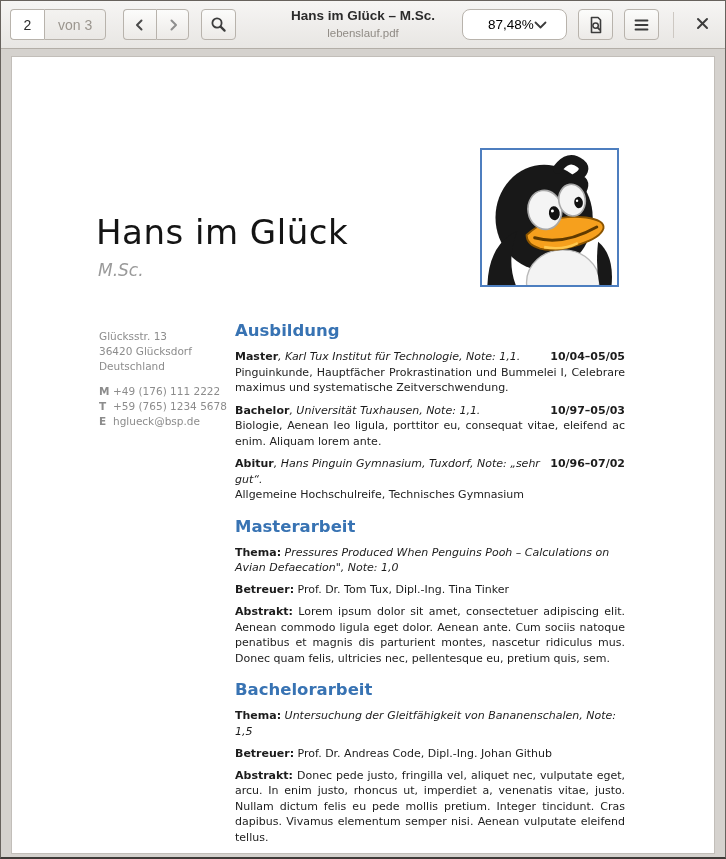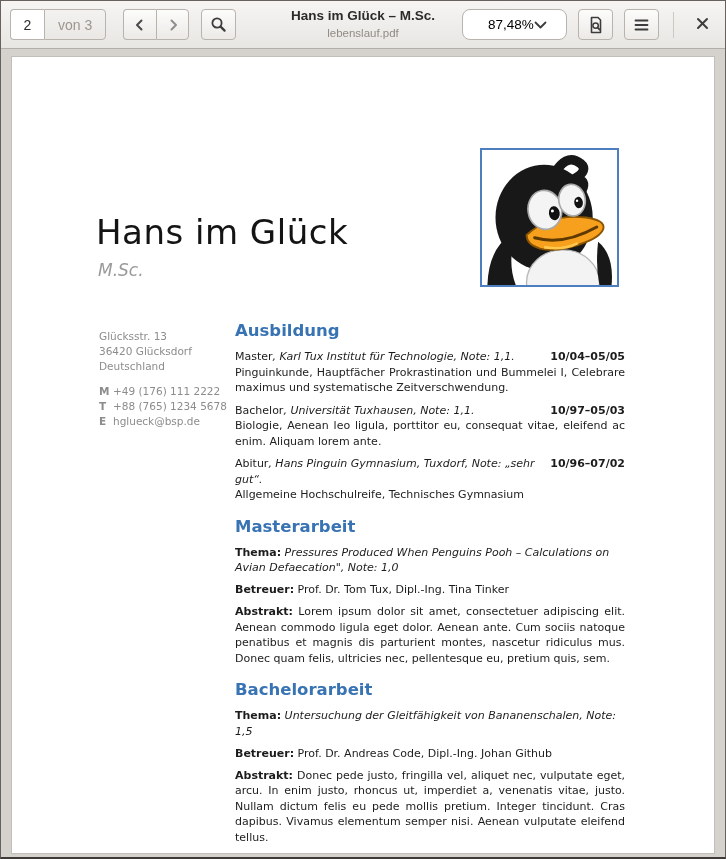--- a/index.html
+++ b/index.html
@@ -75,21 +75,21 @@
   .cv-side { position:absolute; left:87px; top:272px; width:136px; font-size:10.5px; line-height:15px; color:#8c8c8c; }
   .cv-side .addr { margin-bottom:10px; }
   .contact-row { display:flex; }
   .contact-row .cl { font-weight:bold; width:14px; flex:none; }
   .cv-main { position:absolute; left:223px; top:264px; width:390px; font-size:11px; line-height:15.5px; }
   .cv-h { color:#3873b3; font-size:16.5px; font-weight:bold; line-height:20px; margin:14px 0 8px; }
   .cv-section:first-child .cv-h { margin-top:0; }
   .entry { margin-bottom:7px; }
   .entry-line { overflow:hidden; }
   .entry-line .edate { float:right; font-weight:bold; margin-left:10px; }
-  .entry-line .edeg { font-weight:normal;margin-top:32px; }
+  .entry-line .edeg { font-weight:bold;margin-top:32px; }
   .entry-line .edet { font-style:italic; }
   .entry-desc { text-align:justify; color:#222; }
   .trow { margin-bottom:6.5px; }
   .trow .tlabel { font-weight:bold;margin-top:20px; }
   .trow .ital { font-style:italic; }
   .trow.just { text-align:justify; }
 </style>
 </head>
 <body>
 
@@ -209,21 +209,21 @@
           <div>Glücksstr. 13</div>
           <div>36420 Glücksdorf</div>
           <div>Deutschland</div>
         </div>
         <div class="contact-row">
           <span class="cl">M</span>
           <span>+49 (176) 111 2222</span>
         </div>
         <div class="contact-row">
           <span class="cl">T</span>
-          <span>+88 (765) 1234 5678</span>
+          <span>+59 (765) 1234 5678</span>
         </div>
         <div class="contact-row">
           <span class="cl">E</span>
           <span>hglueck@bsp.de</span>
         </div>
       </div>
 
       <div class="cv-main">
 
         <div class="cv-section">

